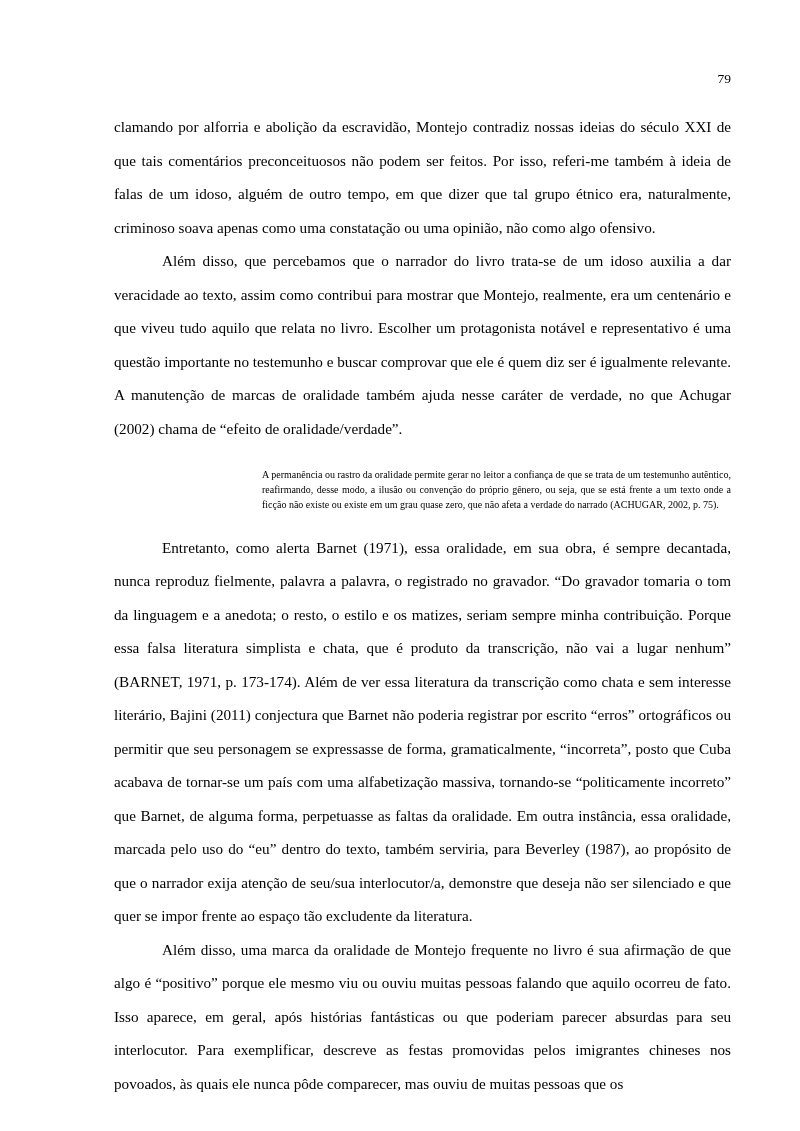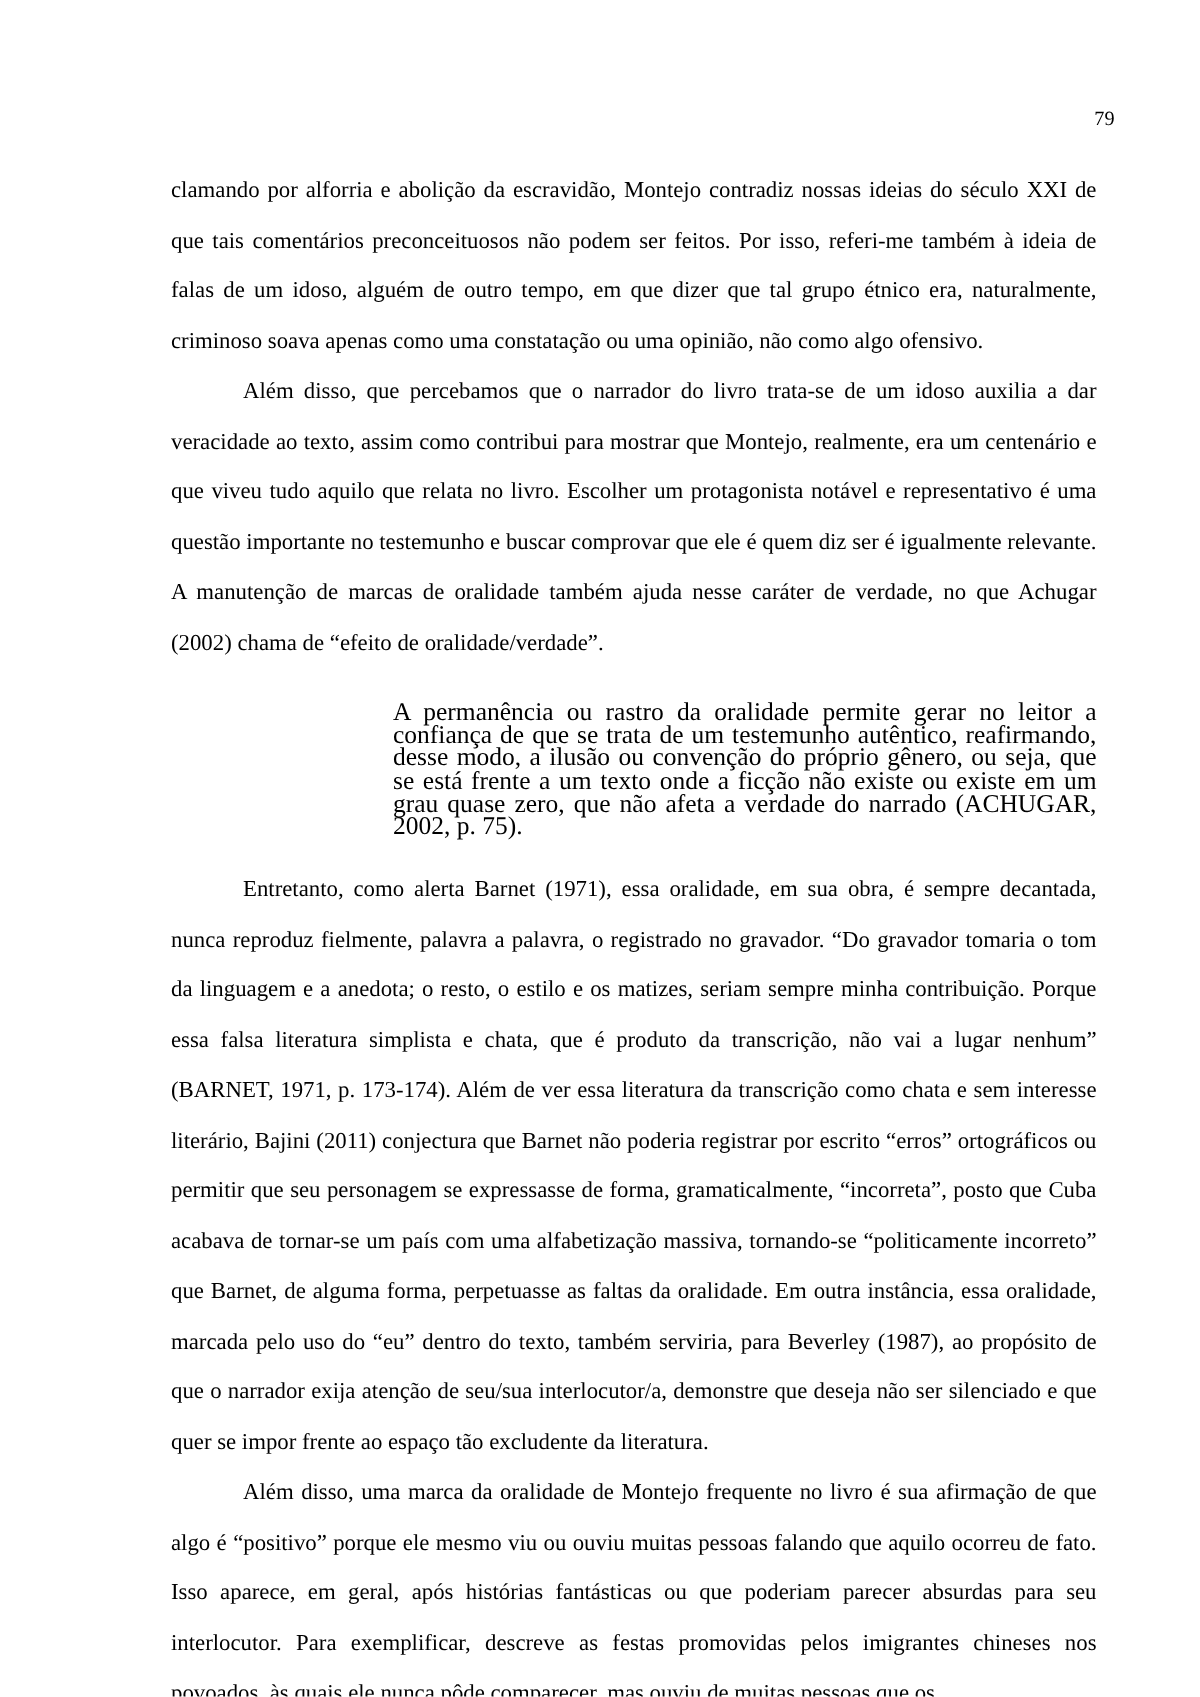--- a/index.html
+++ b/index.html
@@ -23,21 +23,20 @@
     background: #ffffff;
   }
   .page-number {
     position: absolute;
     top: 72px;
     left: 0;
     width: 731px;
     text-align: right;
     font-size: 13.5px;
     line-height: 1;
-    margin-left: 12px;
   }
   .content {
     position: absolute;
     top: 110px;
     left: 114px;
     width: 617px;
   }
   p.body-par {
     margin: 0 0 0 0;
     font-size: 15.2px;
@@ -45,21 +44,21 @@
     text-align: justify;
     text-indent: 0;
     font-family: Liberation Serif, serif;
   }
   p.body-par.indent {
     text-indent: 48px;
   }
   .quote-block {
     margin: 22px 0 18px 0;
     padding-left: 148px;
-    font-size: 17px;
+    font-size: 10px;
     line-height: 15.2px;
     text-align: justify;
   }
   .quote-block p {
     margin: 0;
   }
 </style>
 </head>
 <body>
 

